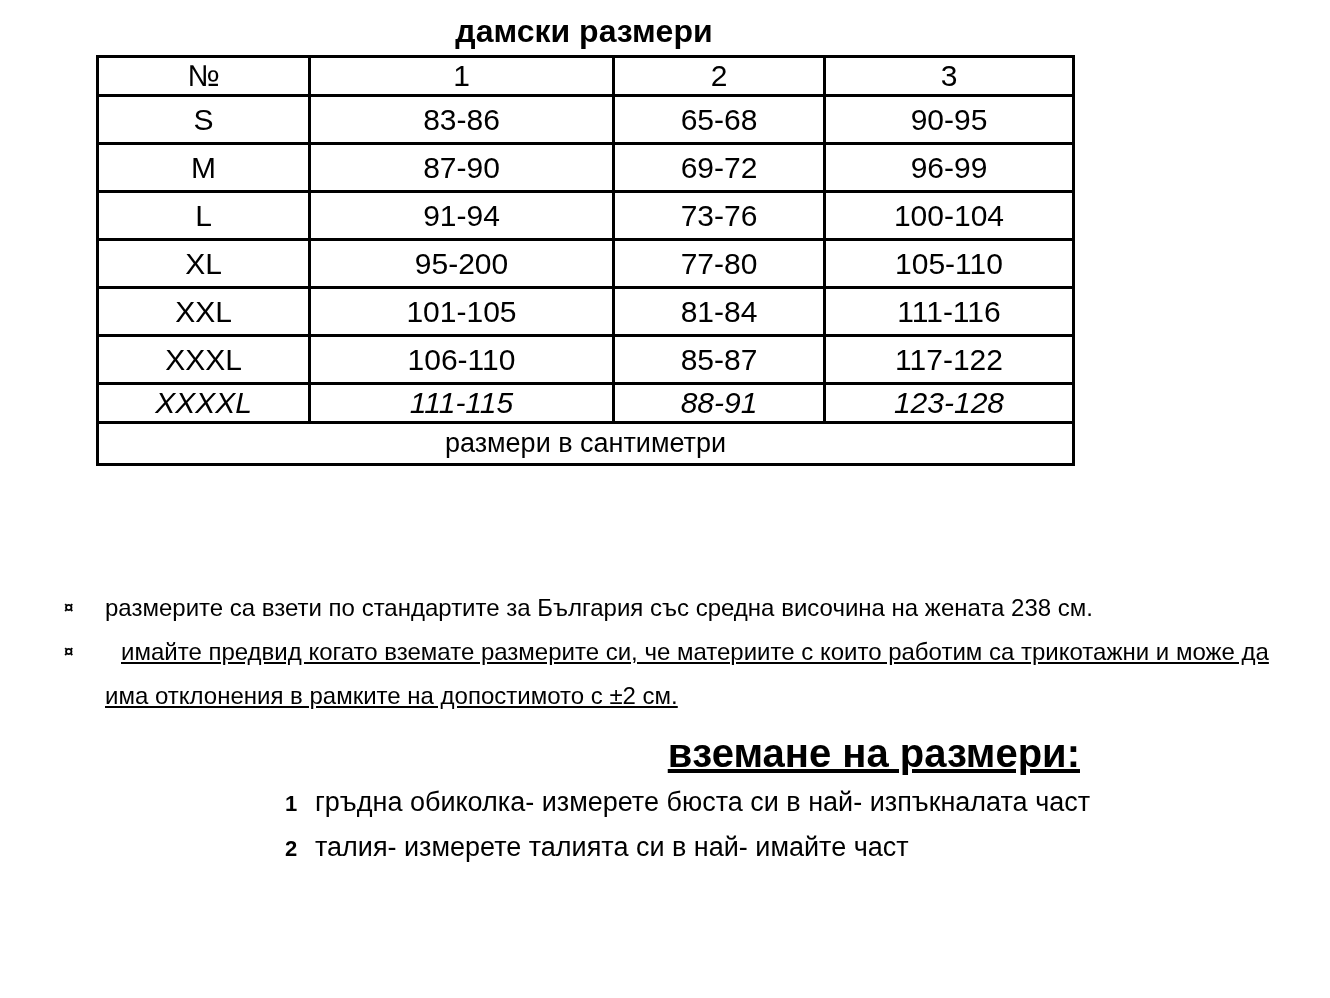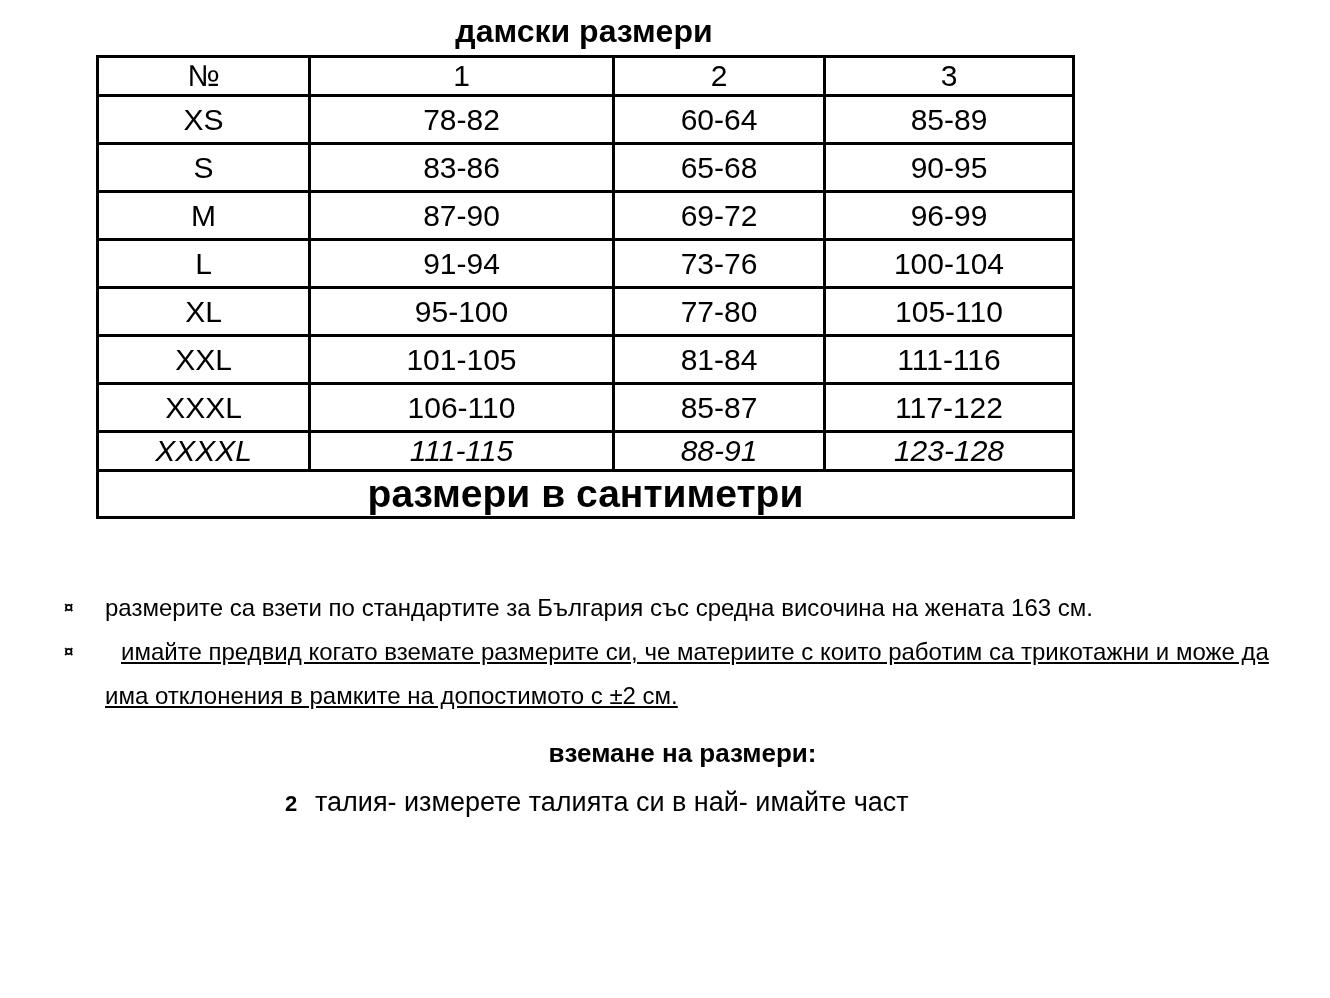--- a/index.html
+++ b/index.html
@@ -18,35 +18,36 @@
   }
   table.size-table td {
     border: 3px solid #000; text-align: center; vertical-align: middle;
     font-size: 30px; padding: 0;
   }
   tr.r-num   { height: 39px; }
   tr.r-label { height: 50px; }
   tr.r-data  { height: 48px; }
   tr.r-data-last { height: 39px; font-style: italic; }
   tr.r-footer { height: 42px; }
-  tr.r-footer td { font-weight: bold; font-size: 39px; }
+  tr.r-footer td { font-weight: normal; font-size: 27px; }
 
   .notes { position: absolute; left: 62px; top: 586px; width: 1245px; font-size: 24px; }
   .note { position: relative; padding-left: 43px; line-height: 44px; }
   .note .bullet {
     position: absolute; left: 2px; top: 0;
     font-size: 17px; font-weight: bold; line-height: 44px;
   }
   .note .note-text { display: block; }
   .note .note-text.indent-first-line { text-indent: 16px; text-decoration: underline; }
 
   .measuring { position: absolute; left: 285px; top: 735px; width: 795px; }
   .measuring-heading {
-    text-align: center; font-weight: bold; font-size: 26px; line-height: 37px;
+    text-align: right; font-weight: bold; font-size: 40px; line-height: 37px;
     margin-bottom: 9px;
+    text-decoration: underline;
   }
   .m-item { font-size: 27px; line-height: 43.5px; white-space: nowrap; }
   .m-num { font-weight: bold; font-size: 22px; display: inline-block; width: 30px; }
 </style>
 </head>
 <body>
 
 <div class="page">
 
   <div class="title">дамски размери</div>
@@ -59,46 +60,40 @@
       <col style="width:249px">
     </colgroup>
     <tbody>
       <tr class="r-num">
         <td>№</td>
         <td>1</td>
         <td>2</td>
         <td>3</td>
       </tr>
       <tr class="r-data">
-        <td>XS</td>
-        <td>78-82</td>
-        <td>60-64</td>
-        <td>85-89</td>
-      </tr>
-      <tr class="r-data">
         <td>S</td>
         <td>83-86</td>
         <td>65-68</td>
         <td>90-95</td>
       </tr>
       <tr class="r-data">
         <td>M</td>
         <td>87-90</td>
         <td>69-72</td>
         <td>96-99</td>
       </tr>
       <tr class="r-data">
         <td>L</td>
         <td>91-94</td>
         <td>73-76</td>
         <td>100-104</td>
       </tr>
       <tr class="r-data">
         <td>XL</td>
-        <td>95-100</td>
+        <td>95-200</td>
         <td>77-80</td>
         <td>105-110</td>
       </tr>
       <tr class="r-data">
         <td>XXL</td>
         <td>101-105</td>
         <td>81-84</td>
         <td>111-116</td>
       </tr>
       <tr class="r-data">
@@ -115,28 +110,31 @@
       </tr>
       <tr class="r-footer">
         <td colspan="4">размери в сантиметри</td>
       </tr>
     </tbody>
   </table>
 
   <div class="notes">
     <div class="note">
       <span class="bullet">¤</span>
-      <span class="note-text">размерите са взети по стандартите за България със средна височина на жената 163 см.</span>
+      <span class="note-text">размерите са взети по стандартите за България със средна височина на жената 238 см.</span>
     </div>
     <div class="note">
       <span class="bullet">¤</span>
       <span class="note-text indent-first-line">имайте предвид когато вземате размерите си, че материите с които работим са трикотажни и може да има отклонения в рамките на допостимото с ±2 см.</span>
     </div>
   </div>
 
   <div class="measuring">
     <div class="measuring-heading">вземане на размери:</div>
     <div class="m-item">
+      <span class="m-num">1</span><span class="m-text">гръдна обиколка- измерете бюста си в най- изпъкналата част</span>
+    </div>
+    <div class="m-item">
       <span class="m-num">2</span><span class="m-text">талия- измерете талията си в най- имайте част</span>
     </div>
   </div>
 
 </div>
 
 </body></html>

